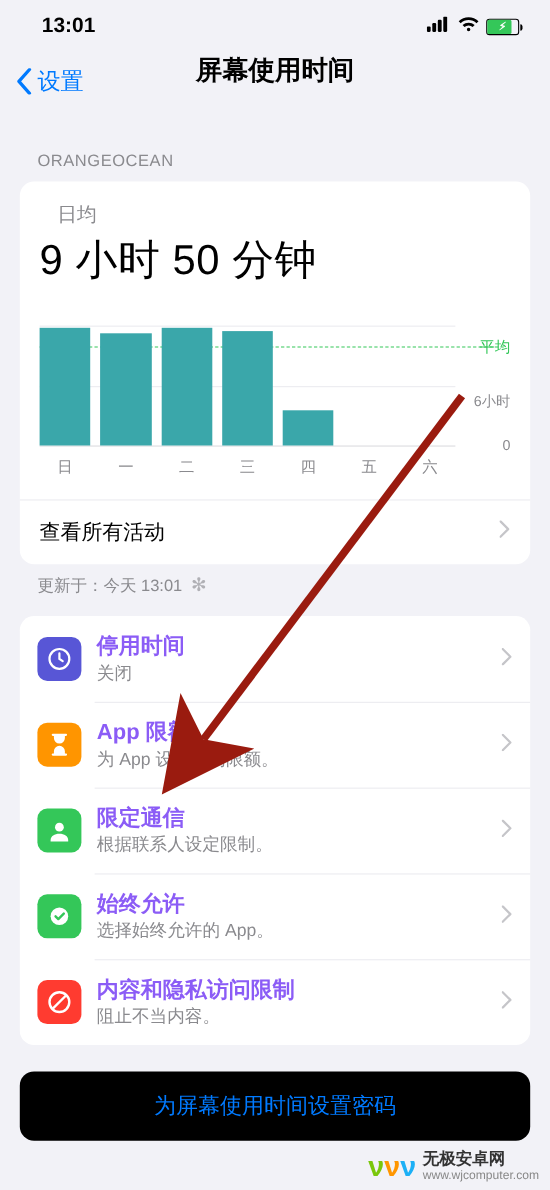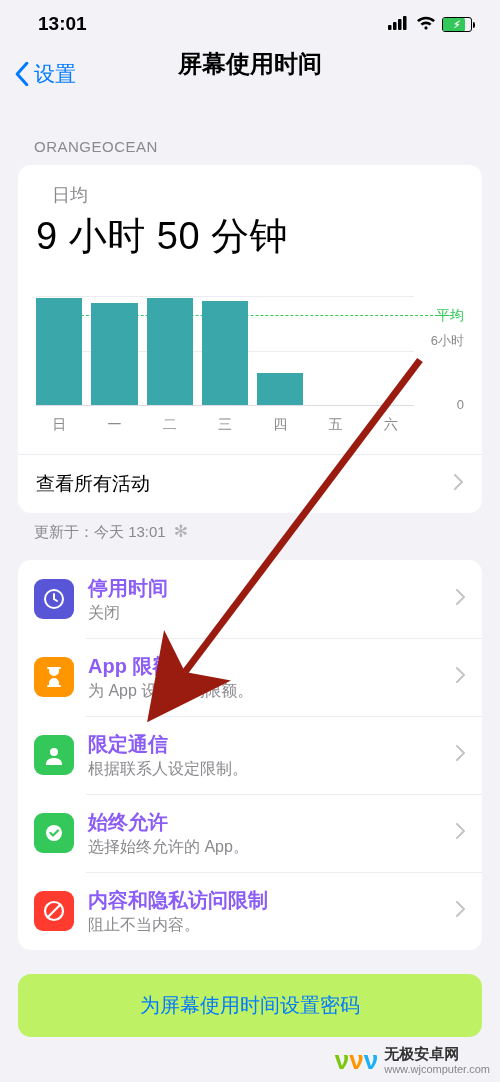--- a/index.html
+++ b/index.html
@@ -76,21 +76,21 @@
   .grid-top { position:absolute; left:0; right:0; top:0; border-top:1px solid #ececf0; }
   .grid-mid { position:absolute; left:0; right:0; top:55px; border-top:1px solid #ececf0; }
   .avg-line {
     position:absolute; left:0; right:-44px; top:19px;
     border-top:1.5px dashed #34c759;
   }
   .chart-labels-right {
     width:50px; position:relative; height:110px; font-size:13px; color:#8a8a8e;
   }
   .lbl-avg { position:absolute; top:11px; right:0; color:#34c759; font-size:14px; }
-  .lbl-6h  { position:absolute; top:36px; right:0; }
+  .lbl-6h  { position:absolute; top:60px; right:0; }
   .lbl-0   { position:absolute; bottom:-6px; right:0; }
   .x-labels {
     display:flex; gap:9px; font-size:14px; color:#8a8a8e;
     padding-right:50px;
   }
   .x-labels span { flex:1; text-align:center; padding:6px 0 10px; }
   .see-all {
     border-top:1px solid #ececf0;
     margin:10px -18px 0;
     padding:16px 18px;
@@ -121,21 +121,21 @@
   .row-icon {
     width:40px; height:40px; border-radius:9px;
     display:flex; align-items:center; justify-content:center;
     color:#fff; font-size:22px; flex-shrink:0; margin-right:14px;
   }
   .row-text { flex:1; }
   .row-title { font-size:20px; color:#8b5cf6; line-height:1.25;font-weight:bold; }
   .row-sub { font-size:16px; color:#8a8a8e; line-height:1.25; margin-top:2px;}
   .chevron { color:#c5c5c9; }
   .link-card {
-    background:#bef264; margin:24px 18px 0; border-radius:13px;
+    background:#000000; margin:24px 18px 0; border-radius:13px;
     padding:18px; text-align:center;
   }
   .link-card span { color:#007aff; font-size:20px; }
   
   .arrow-overlay {
     position:absolute; left:0; top:0; width:500px; height:1082px;
     pointer-events:none;
   }
   
   .watermark {

